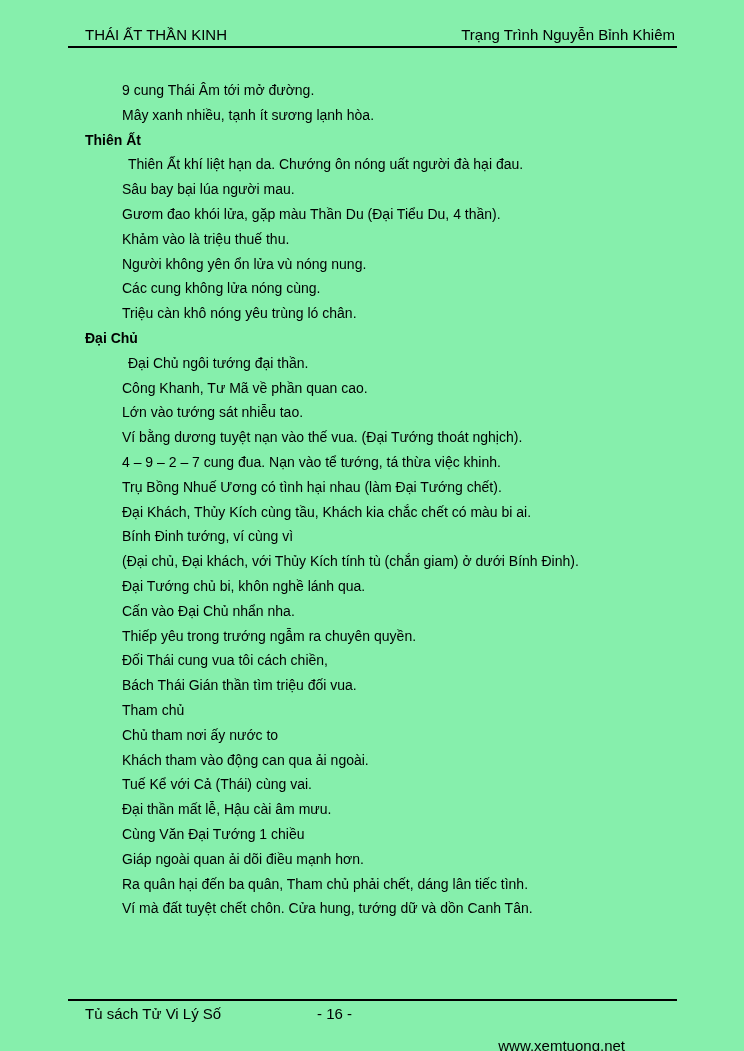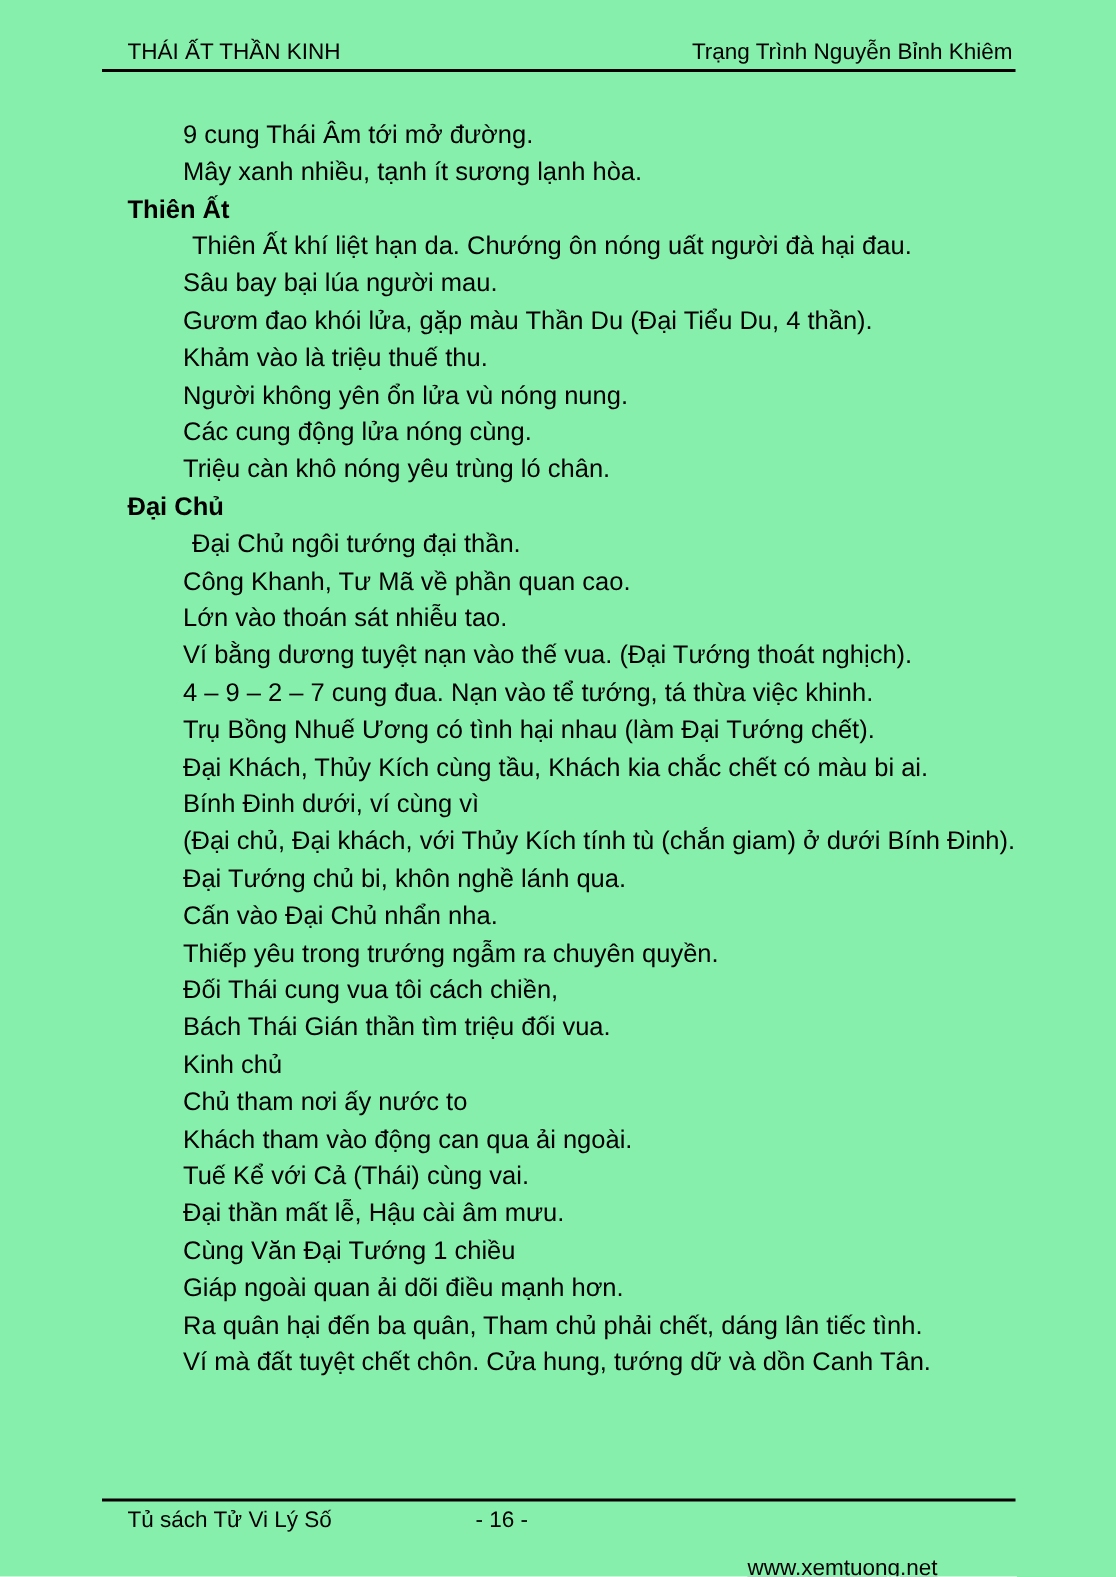--- a/index.html
+++ b/index.html
@@ -31,21 +31,21 @@
     top: 46px;
     width: 609px;
     height: 2px;
     background: #000000;
   }
   .body-block {
     position: absolute;
     left: 68px;
     top: 78px;
     width: 660px;
-    font-size: 17px;
+    font-size: 14px;
     line-height: 24.8px;
     white-space: nowrap;
   }
   .line.body { padding-left: 54px; }
   .line.body-first { padding-left: 60px; }
   .line.heading { padding-left: 17px; font-weight: bold; }
   .footer-rule {
     position: absolute;
     left: 68px;
     top: 999px;
@@ -88,38 +88,38 @@
   <div class="body-block">
 
   <div class="line body">9 cung Thái Âm tới mở đường.</div>
       <div class="line body">Mây xanh nhiều, tạnh ít sương lạnh hòa.</div>
       <div class="line heading">Thiên Ất</div>
       <div class="line body-first">Thiên Ất khí liệt hạn da. Chướng ôn nóng uất người đà hại đau.</div>
       <div class="line body">Sâu bay bại lúa người mau.</div>
       <div class="line body">Gươm đao khói lửa, gặp màu Thần Du (Đại Tiểu Du, 4 thần).</div>
       <div class="line body">Khảm vào là triệu thuế thu.</div>
       <div class="line body">Người không yên ổn lửa vù nóng nung.</div>
-      <div class="line body">Các cung động lửa nóng cùng.</div>
+      <div class="line body">Các cung không lửa nóng cùng.</div>
       <div class="line body">Triệu càn khô nóng yêu trùng ló chân.</div>
       <div class="line heading">Đại Chủ</div>
       <div class="line body-first">Đại Chủ ngôi tướng đại thần.</div>
       <div class="line body">Công Khanh, Tư Mã về phần quan cao.</div>
-      <div class="line body">Lớn vào thoán sát nhiễu tao.</div>
+      <div class="line body">Lớn vào tướng sát nhiễu tao.</div>
       <div class="line body">Ví bằng dương tuyệt nạn vào thế vua. (Đại Tướng thoát nghịch).</div>
       <div class="line body">4 – 9 – 2 – 7 cung đua. Nạn vào tể tướng, tá thừa việc khinh.</div>
       <div class="line body">Trụ Bồng Nhuế Ương có tình hại nhau (làm Đại Tướng chết).</div>
       <div class="line body">Đại Khách, Thủy Kích cùng tầu, Khách kia chắc chết có màu bi ai.</div>
-      <div class="line body">Bính Đinh dưới, ví cùng vì</div>
+      <div class="line body">Bính Đinh tướng, ví cùng vì</div>
       <div class="line body">(Đại chủ, Đại khách, với Thủy Kích tính tù (chắn giam) ở dưới Bính Đinh).</div>
       <div class="line body">Đại Tướng chủ bi, khôn nghề lánh qua.</div>
       <div class="line body">Cấn vào Đại Chủ nhẩn nha.</div>
       <div class="line body">Thiếp yêu trong trướng ngẫm ra chuyên quyền.</div>
       <div class="line body">Đối Thái cung vua tôi cách chiền,</div>
       <div class="line body">Bách Thái Gián thần tìm triệu đối vua.</div>
-      <div class="line body">Kinh chủ</div>
+      <div class="line body">Tham chủ</div>
       <div class="line body">Chủ tham nơi ấy nước to</div>
       <div class="line body">Khách tham vào động can qua ải ngoài.</div>
       <div class="line body">Tuế Kể với Cả (Thái) cùng vai.</div>
       <div class="line body">Đại thần mất lễ, Hậu cài âm mưu.</div>
       <div class="line body">Cùng Văn Đại Tướng 1 chiều</div>
       <div class="line body">Giáp ngoài quan ải dõi điều mạnh hơn.</div>
       <div class="line body">Ra quân hại đến ba quân, Tham chủ phải chết, dáng lân tiếc tình.</div>
       <div class="line body">Ví mà đất tuyệt chết chôn. Cửa hung, tướng dữ và dồn Canh Tân.</div>
     </div>
 

